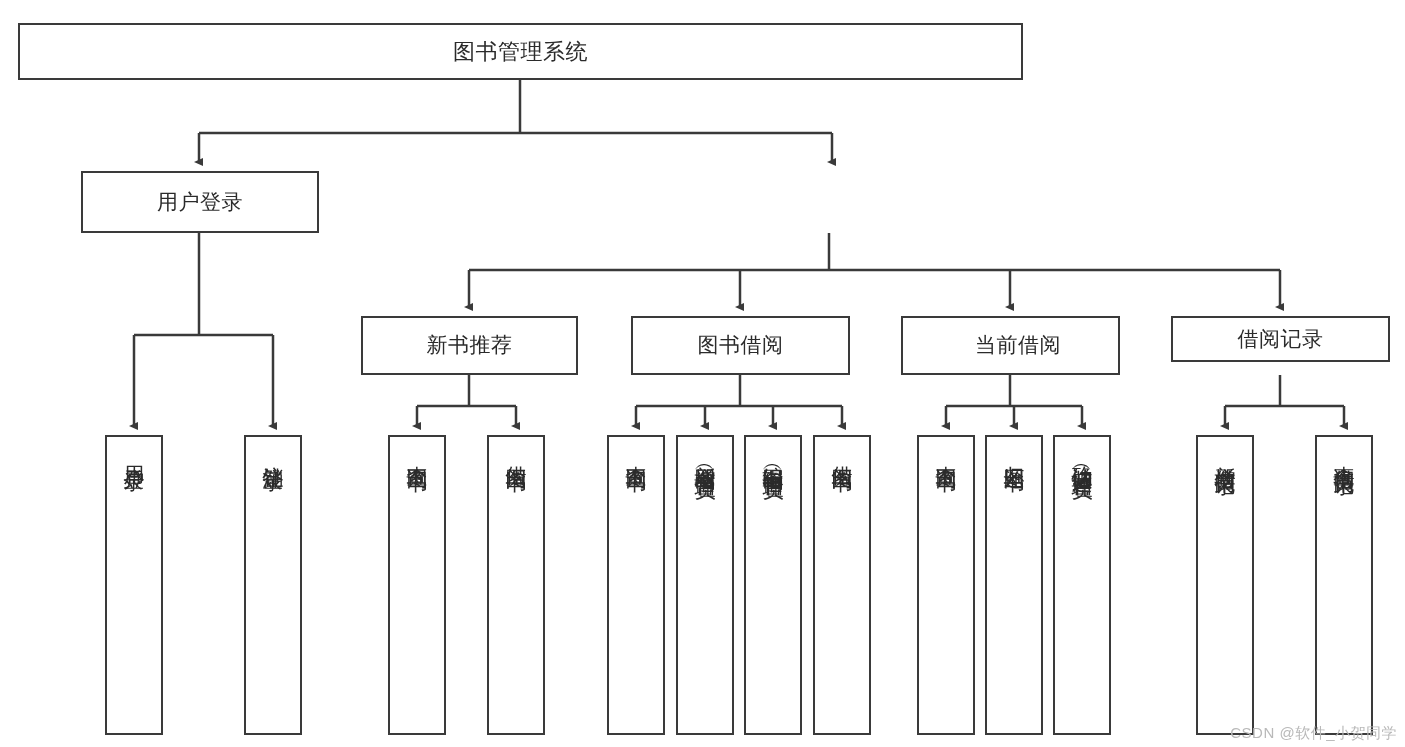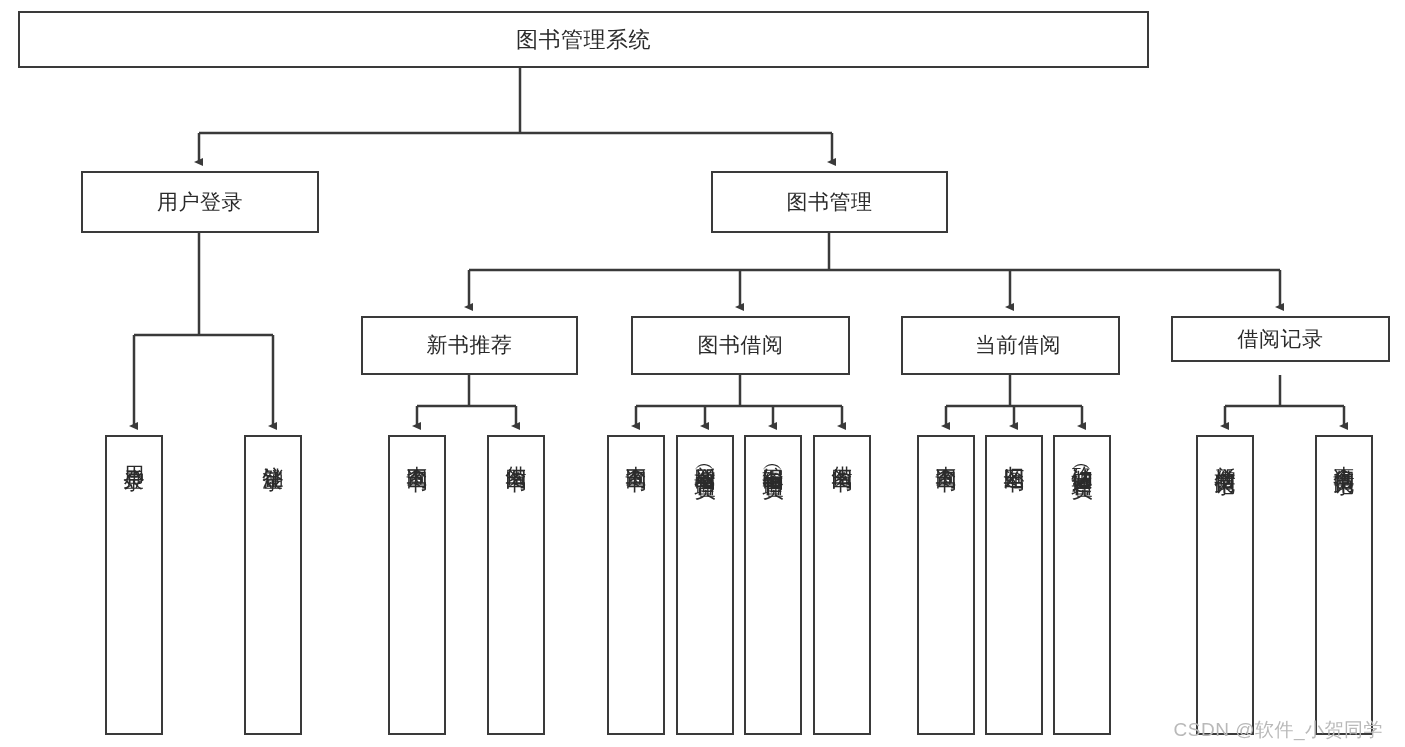--- a/index.html
+++ b/index.html
@@ -52,23 +52,23 @@
     writing-mode: vertical-rl;
     text-orientation: upright;
     font-size: 21px;
     line-height: 1.05;
     letter-spacing: 2px;
     white-space: normal;
     max-height: 276px;
   }
   #watermark {
     position: absolute;
-    right: 22px;
+    right: 8px;
     bottom: 4px;
-    font-size: 19px;
+    font-size: 15px;
     color: #b9b9b9;
     z-index: 5;
     white-space: nowrap;
     letter-spacing: 0.5px;
   }
 </style>
 </head>
 <body>
 
 <div id="canvas">
@@ -116,29 +116,26 @@
       <path d="M1014,406 L1014,426" marker-end="url(#arrow)"></path>
       <path d="M1082,406 L1082,426" marker-end="url(#arrow)"></path>
 
       <path d="M1280,375 L1280,406"></path>
       <path d="M1225,406 L1344,406"></path>
       <path d="M1225,406 L1225,426" marker-end="url(#arrow)"></path>
       <path d="M1344,406 L1344,426" marker-end="url(#arrow)"></path>
     </g>
   </svg>
 
-  <div class="node root" style="left:18px; top:11px; width:1131px; height:57px;">
+  <div class="node root" style="left:18px; top:23px; width:1005px; height:57px;">
     <span class="label">图书管理系统</span>
   </div>
 
   <div class="node" style="left:81px; top:171px; width:238px; height:62px;">
     <span class="label">用户登录</span>
-  </div>
-  <div class="node" style="left:711px; top:171px; width:237px; height:62px;">
-    <span class="label">图书管理</span>
   </div>
 
   <div class="node" style="left:631px; top:316px; width:219px; height:59px;">
     <span class="label">图书借阅</span>
   </div>
   <div class="node" style="left:361px; top:316px; width:217px; height:59px;">
     <span class="label">新书推荐</span>
   </div>
   <div class="node" style="left:901px; top:316px; width:219px; height:59px;padding-left:15px;">
     <span class="label">当前借阅</span>

